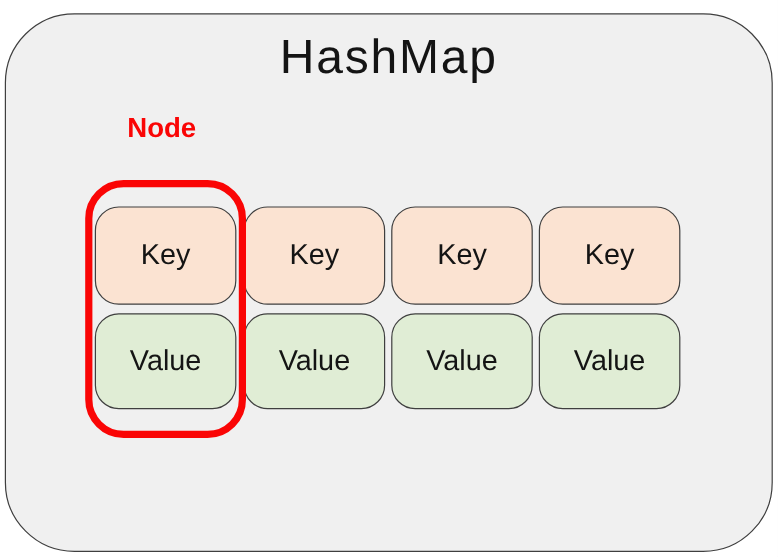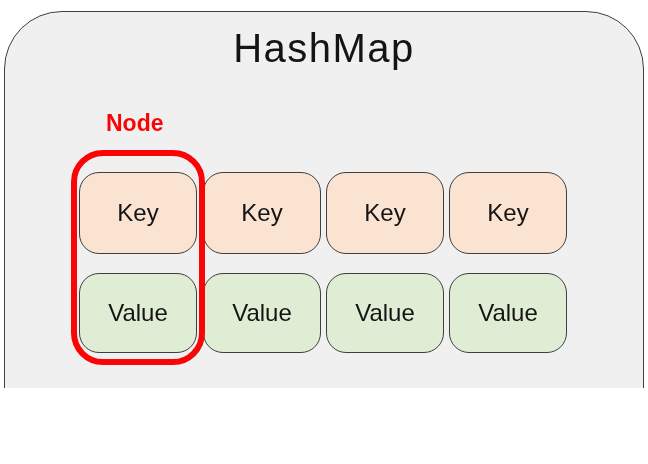--- a/index.html
+++ b/index.html
@@ -4,21 +4,21 @@
 <style>
   html, body {
     margin: 0;
     padding: 0;
     background: #ffffff;
     font-family: "Liberation Sans", "DejaVu Sans", sans-serif;
   }
   .canvas {
     position: relative;
     width: 648px;
-    height: 388px;
+    height: 464px;
     background: #ffffff;
     overflow: hidden;
   }
   .hashmap-container {
     position: absolute;
     left: 4px;
     top: 11px;
     width: 640px;
     height: 449px;
     box-sizing: border-box;
@@ -33,21 +33,21 @@
     width: 100%;
     text-align: center;
     font-size: 40px;
     font-weight: 400;
     letter-spacing: 1.5px;
     color: var(--text, #141414);
   }
   .node-label {
     position: absolute;
     left: 106px;
-    top: 110px;
+    top: 93px;
     font-size: 23px;
     font-weight: 700;
     color: var(--highlight, #ff0000);
   }
   .node-outline {
     position: absolute;
     left: 71px;
     top: 150px;
     width: 134px;
     height: 215px;
@@ -69,21 +69,21 @@
     font-size: 24px;
     color: var(--text, #141414);
     z-index: 2;
   }
   .key-cell {
     top: 172px;
     height: 82px;
     background: var(--key-bg, #fbe3d2);
   }
   .value-cell {
-    top: 273px;
+    top: 261px;
     height: 80px;
     background: var(--value-bg, #e0edd5);
   }
   .col-0 { left: 79px; }
   .col-1 { left: 203px; }
   .col-2 { left: 326px; }
   .col-3 { left: 449px; }
 </style>
 </head>
 <body>

